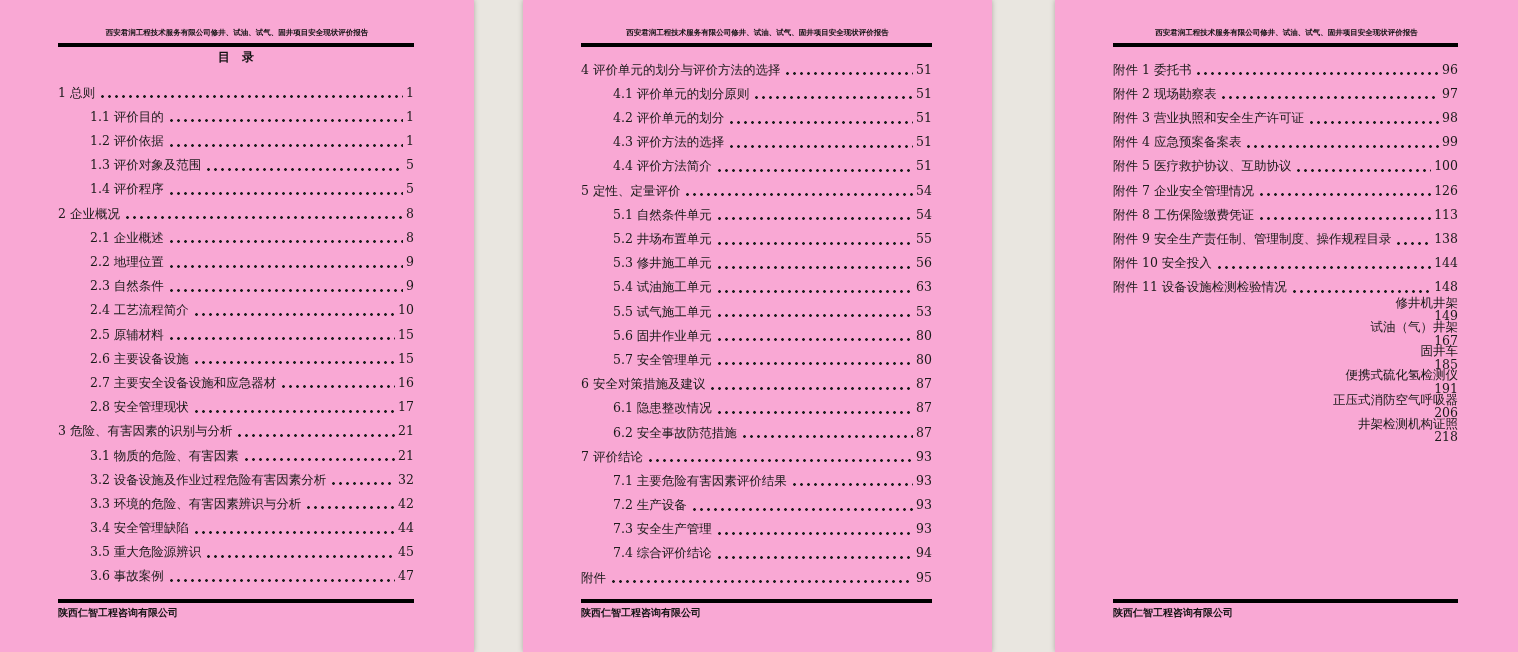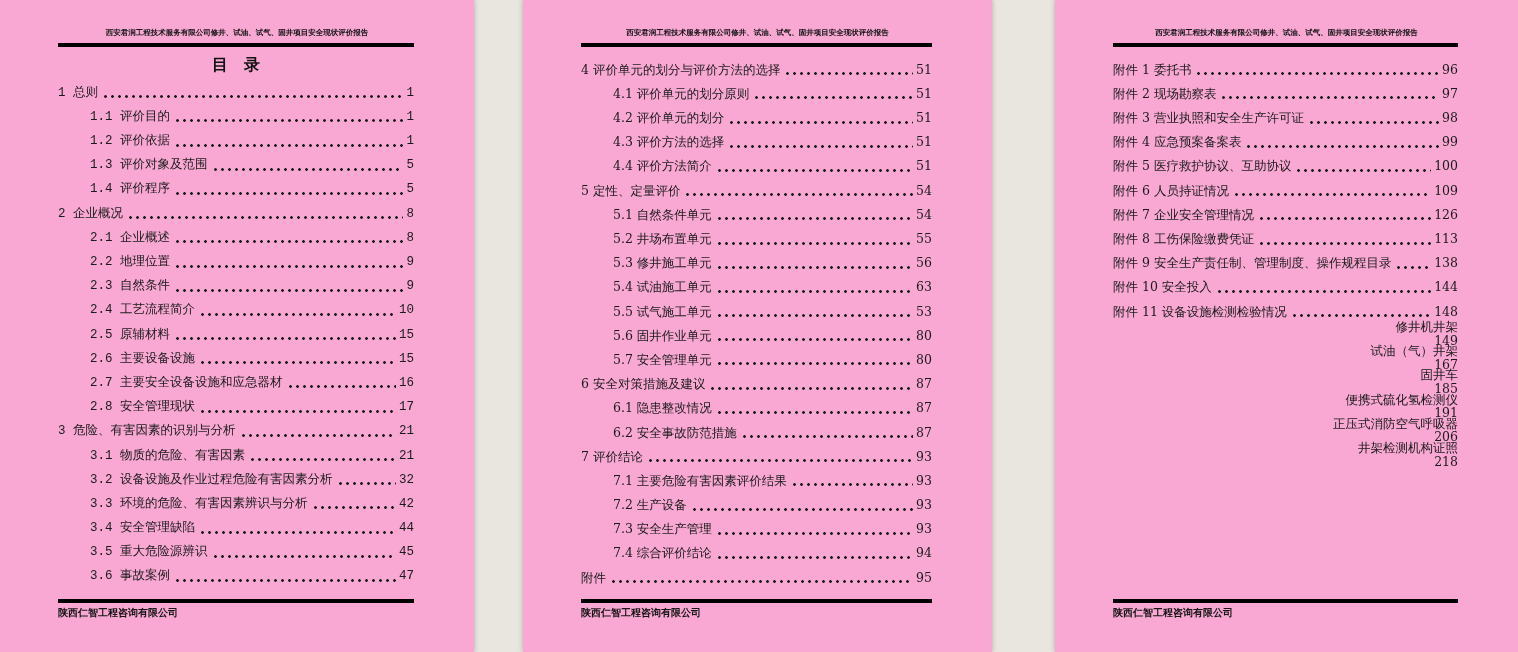--- a/index.html
+++ b/index.html
@@ -28,30 +28,30 @@
     white-space: nowrap; overflow: hidden;
     color: #141414;
   }
   .ph-rule {
     position: absolute; top: 43px; left: 58px; right: 60px;
     height: 4px; background: #000;
   }
 
   .toc-title {
     position: absolute; top: 39px; left: 58px; right: 60px;
-    margin: 16px;
+    margin: 10px;
     text-align: center;
-    font-size: 16px; font-weight: bold;
+    font-size: 12px; font-weight: bold;
     color: #111;
   }
 
   .toc {
     position: absolute; left: 58px; right: 60px;
   }
-  .page1 .toc { top: 78px; font-family: Liberation Mono, monospace; }
+  .page1 .toc { top: 78px; }
   .page2 .toc, .page3 .toc { top: 55px; }
 
   .toc-row {
     height: 24.2px;
     display: flex;
     align-items: flex-end;
     box-sizing: border-box;
     padding-bottom: 3px;
     font-size: 12.5px;
     line-height: 1;
@@ -392,25 +392,20 @@
           <span class="leader"></span>
           <span class="toc-page">99</span>
         </div>
 
         <div class="toc-row">
           <span class="toc-label">附件 5 医疗救护协议、互助协议</span>
           <span class="leader"></span>
           <span class="toc-page">100</span>
         </div>
 
-        <div class="toc-row">
-          <span class="toc-label">附件 6 人员持证情况</span>
-          <span class="leader"></span>
-          <span class="toc-page">109</span>
-        </div>
 
         <div class="toc-row">
           <span class="toc-label">附件 7 企业安全管理情况</span>
           <span class="leader"></span>
           <span class="toc-page">126</span>
         </div>
 
         <div class="toc-row">
           <span class="toc-label">附件 8 工伤保险缴费凭证</span>
           <span class="leader"></span>

